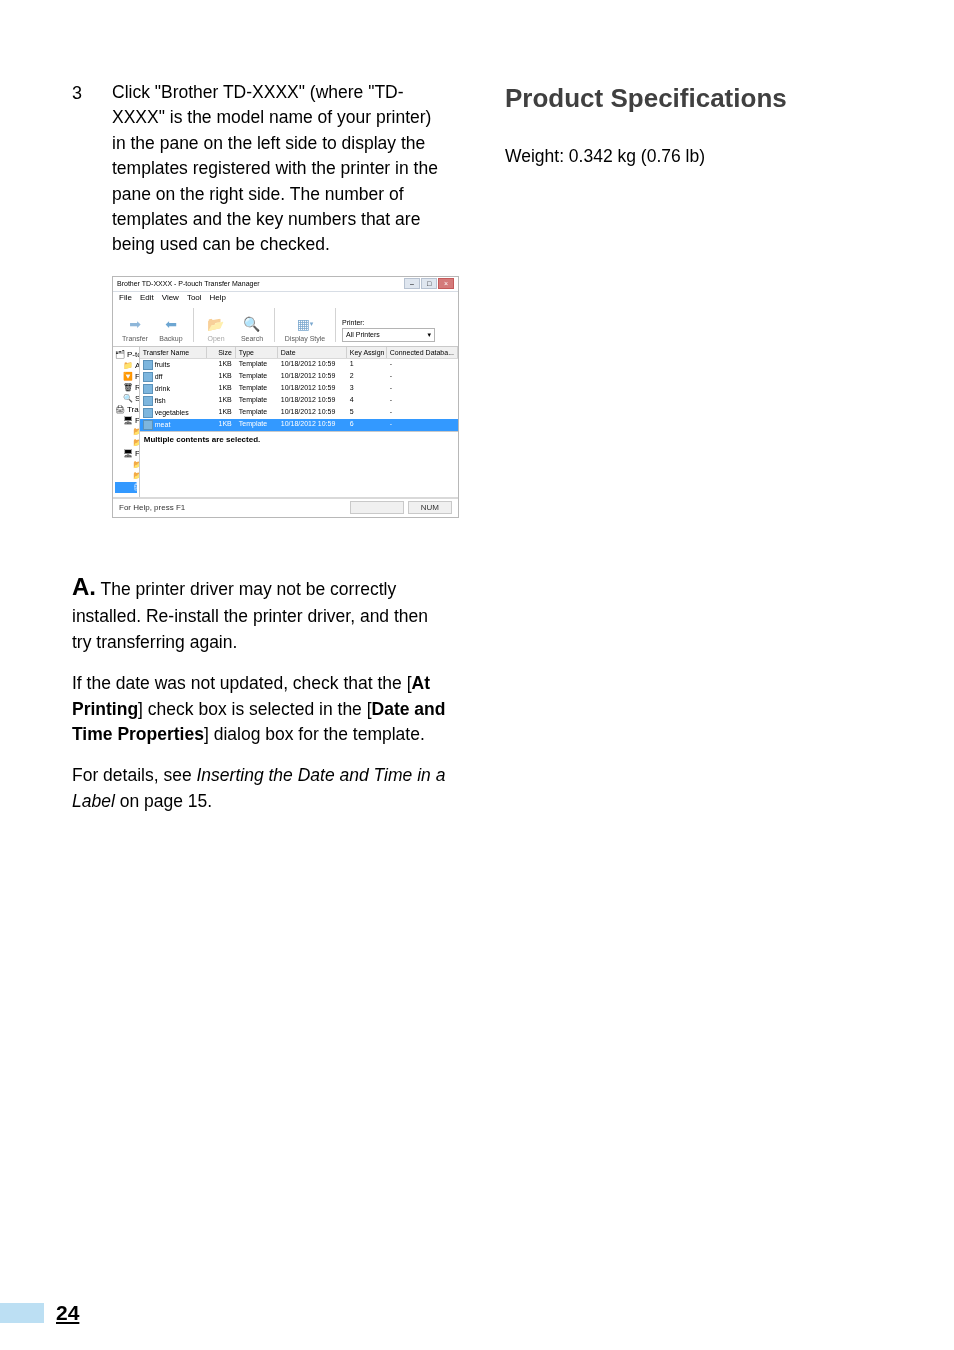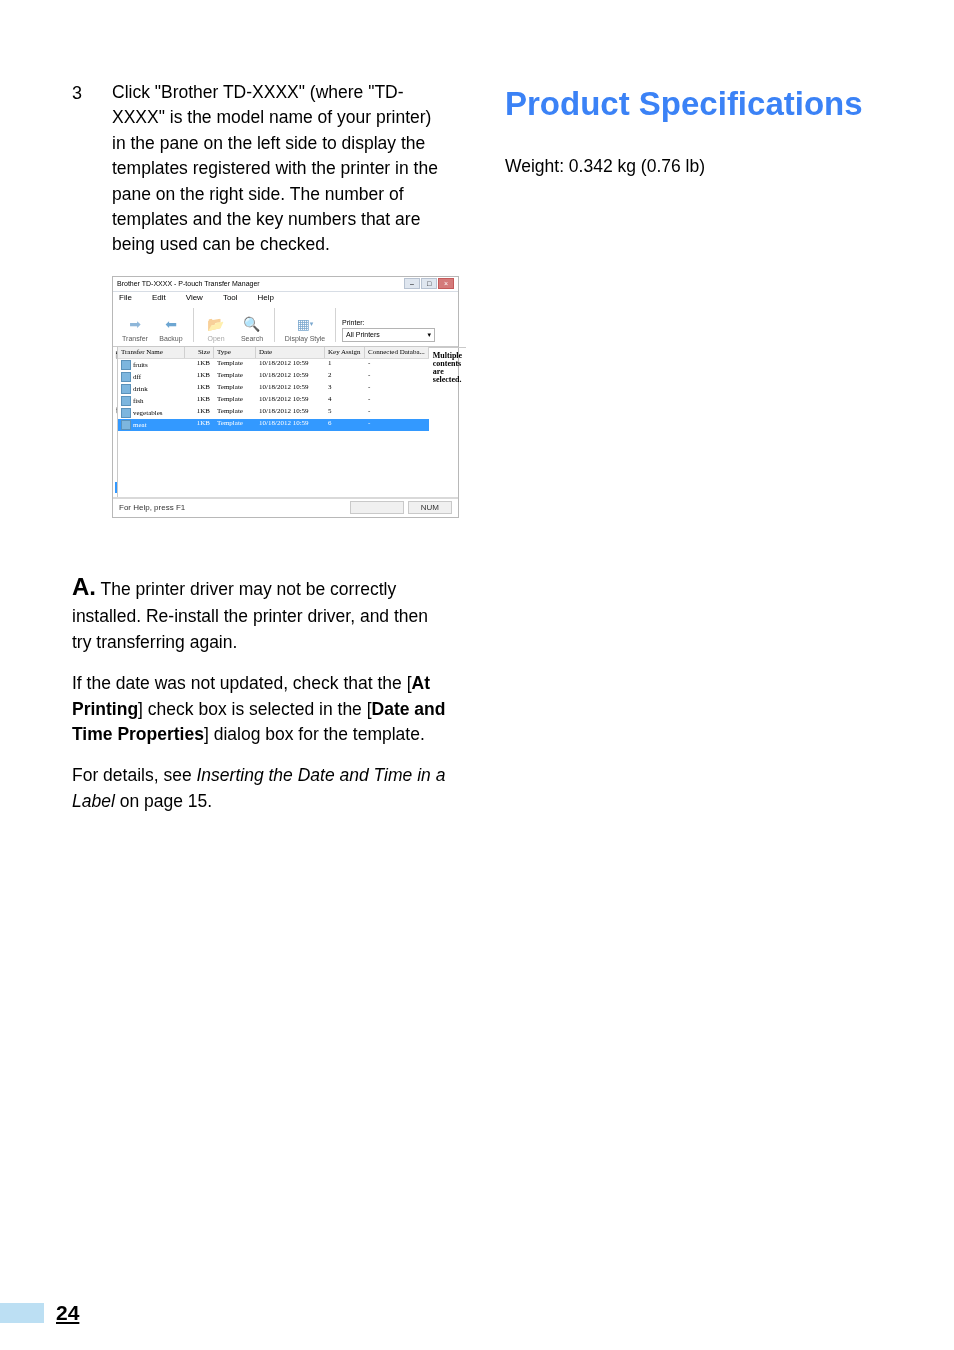--- a/index.html
+++ b/index.html
@@ -68,21 +68,21 @@
     background: #dfe6ef;
     border: 1px solid #b7c2d1;
     font-size: 7px;
     display: flex;
     align-items: center;
     justify-content: center;
   }
   .ss-winbtn.close { background: #d47a7a; border-color: #c55a5a; color: #fff; }
   .ss-menu {
     display: flex;
-    gap: 20px;
+    gap: 8px;
     padding: 2px 6px;
     font-size: 8px;
   }
   .ss-toolbar {
     display: flex;
     align-items: flex-end;
     gap: 4px;
     padding: 4px 6px 4px 6px;
     border-bottom: 1px solid #c9c9c9;
     min-height: 34px;
@@ -155,22 +155,21 @@
   }
   .ss-icon {
     width: 9px;
     height: 9px;
     display: inline-block;
     font-size: 8px;
   }
   .ss-right {
     flex: 1;
     display: flex;
-    flex-direction: row;
-    font-family: Liberation Serif, serif;
+    flex-direction: column;
   }
   .ss-table {
     flex: 0 0 auto;
     font-size: 7px;
   }
   .ss-thead {
     display: flex;
     background: #f0f0f0;
     border-bottom: 1px solid #d9d9d9;
   }
@@ -239,24 +238,24 @@
     font-size: 24px;
     font-weight: bold;
   }
   .qa-block {
     margin: 52px 0 0 0;
   }
   .para {
     margin: 16px 0 0 0;
   }
   h1.title {
-    font-size: 33px;
+    font-size: 26px;
     font-weight: bold;
     margin: 0 0 26px 0;
-    color: #3b82f6;
+    color: #404040;
   }
   .page-footer {
     position: absolute;
     left: 0;
     right: 0;
     bottom: 24px;
     height: 26px;
     display: flex;
     align-items: center;
   }

